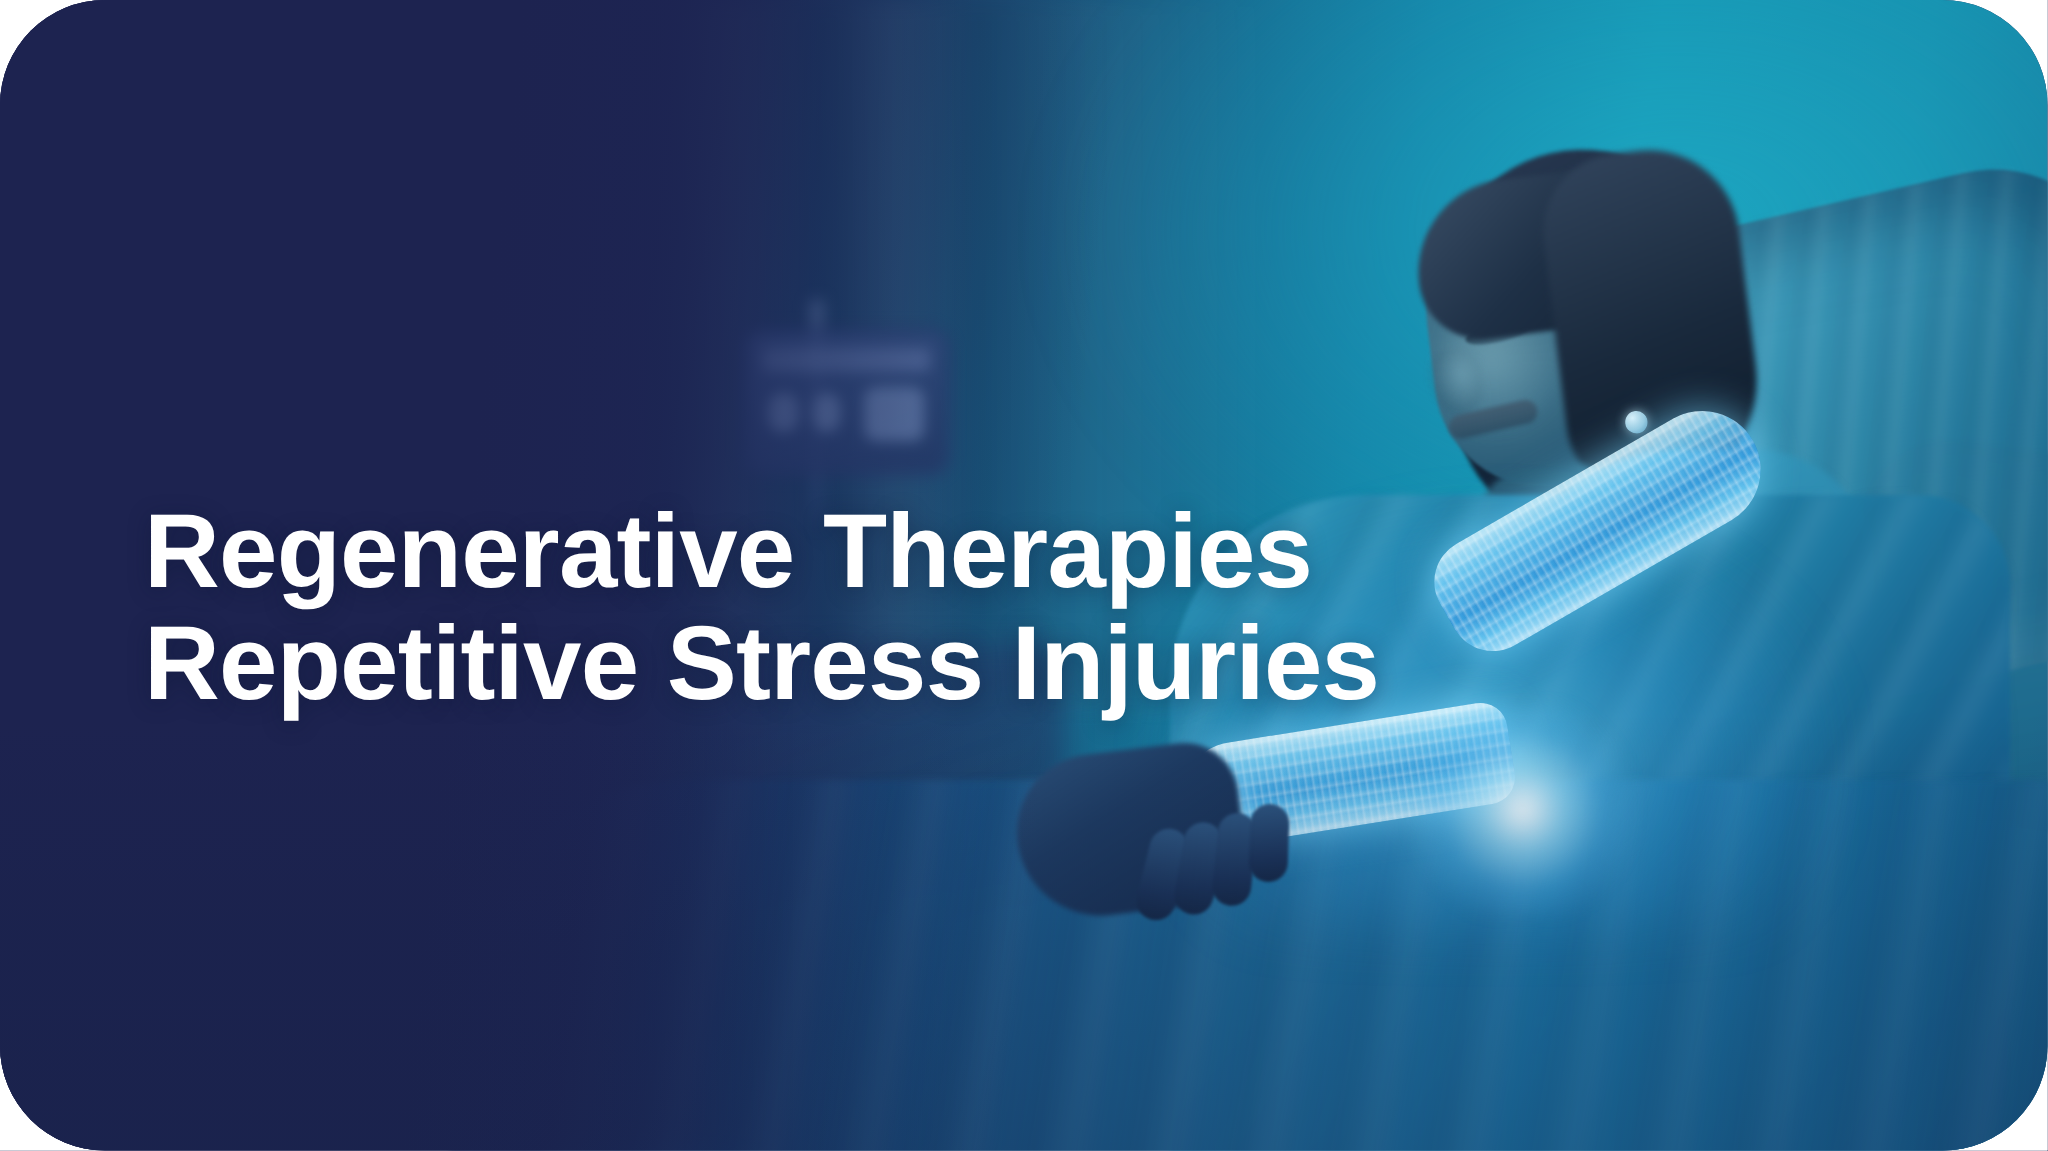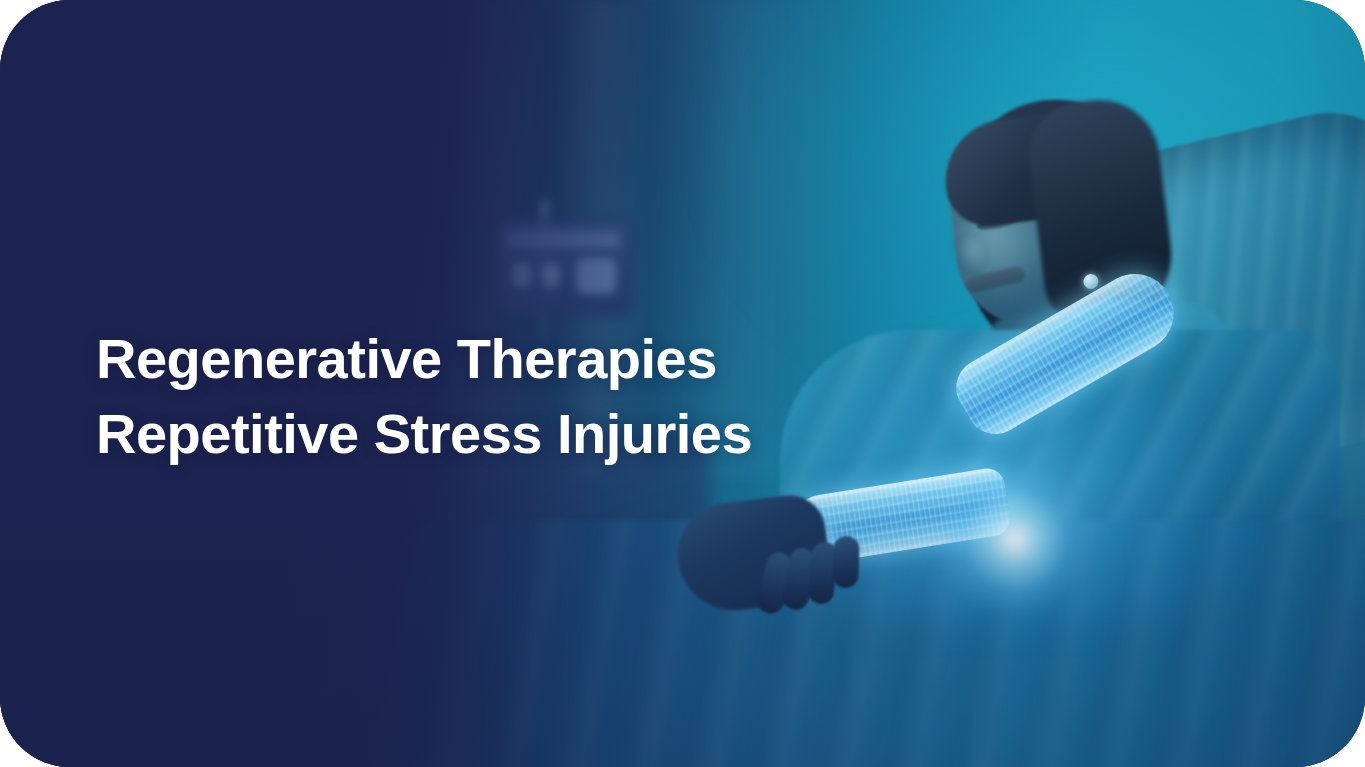--- a/index.html
+++ b/index.html
@@ -486,21 +486,21 @@
 
   
   .headline {
     position: absolute;
     left: 96px;
     top: 283px;
     width: 900px;
     color: #ffffff;
     font-family: "Liberation Sans", sans-serif;
     font-weight: bold;
-    font-size: 56px;
+    font-size: 70px;
     line-height: 75px;
     letter-spacing: -0.5px;
     text-shadow: 0 2px 14px rgba(10,20,50,.38);
   }
   .headline .line { display: block; white-space: nowrap; }
 </style>
 </head>
 <body>
 
 <div class="hero-card">

